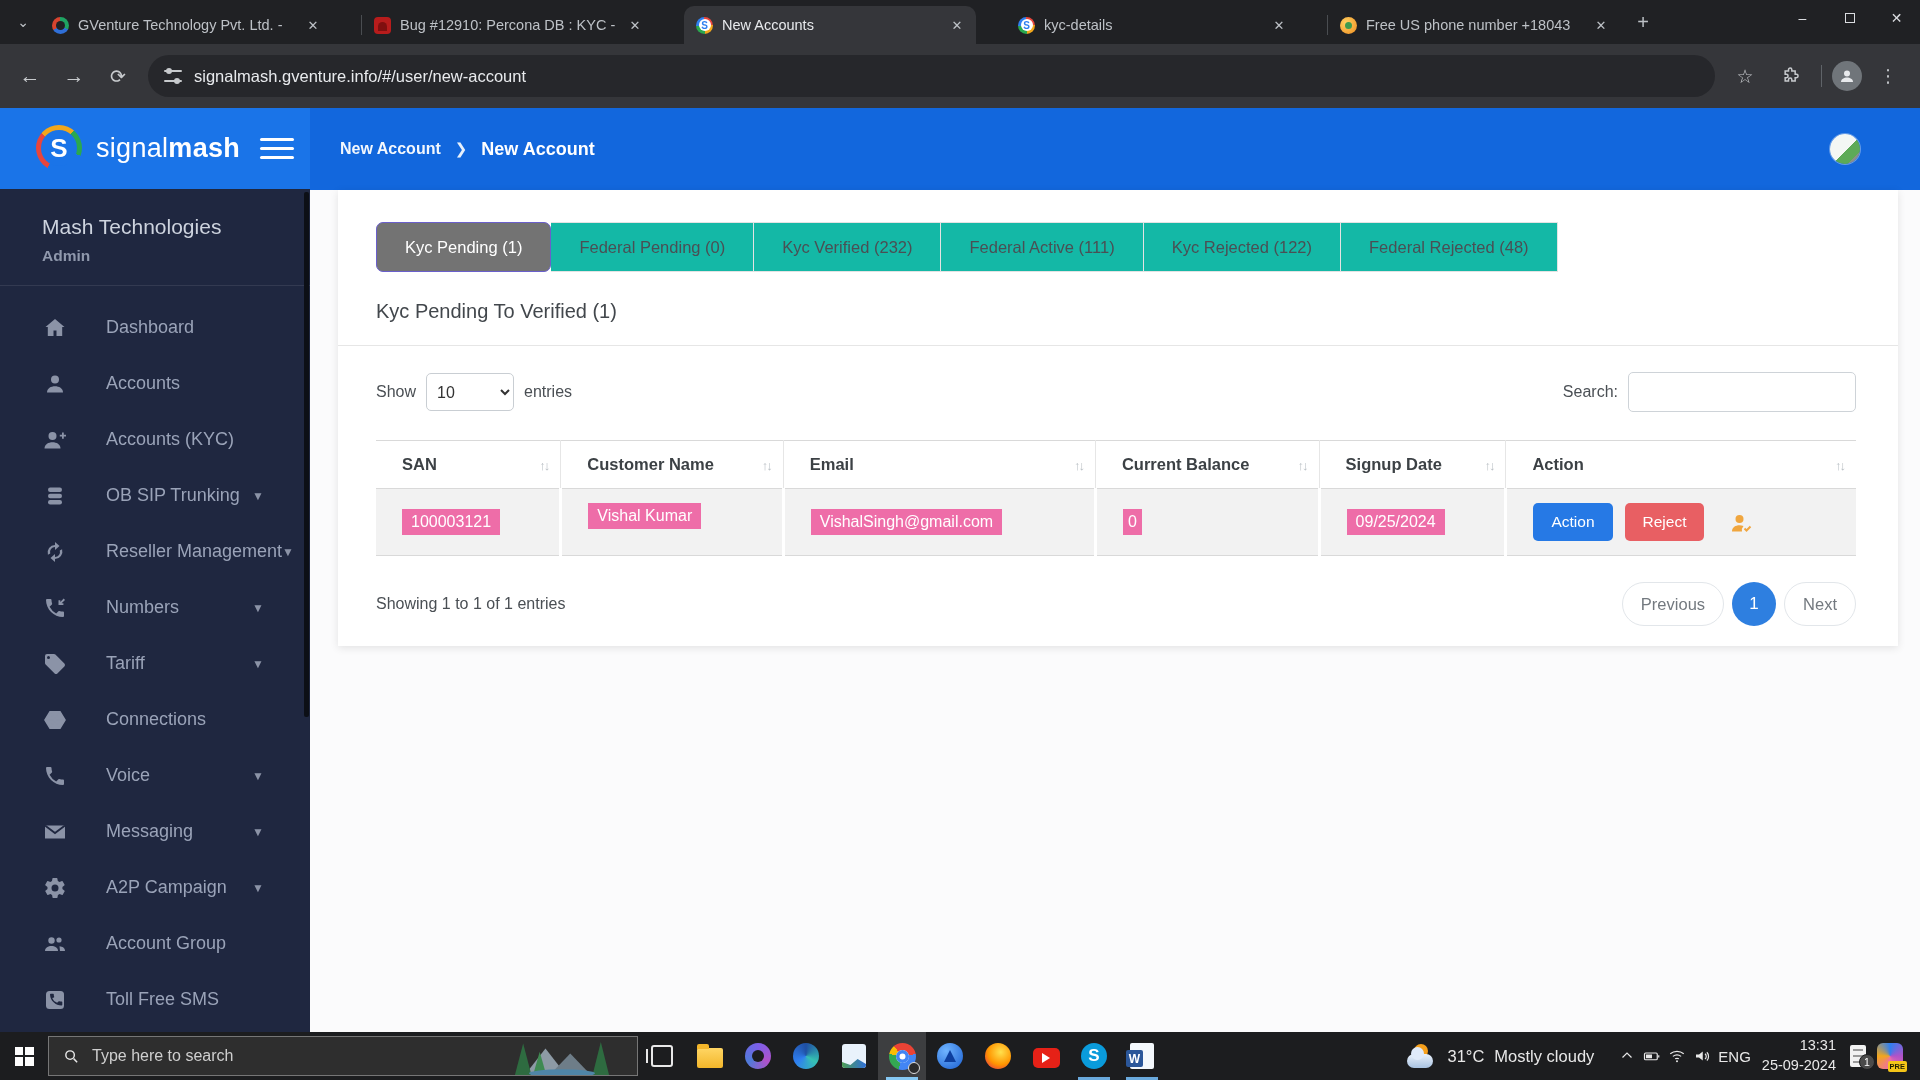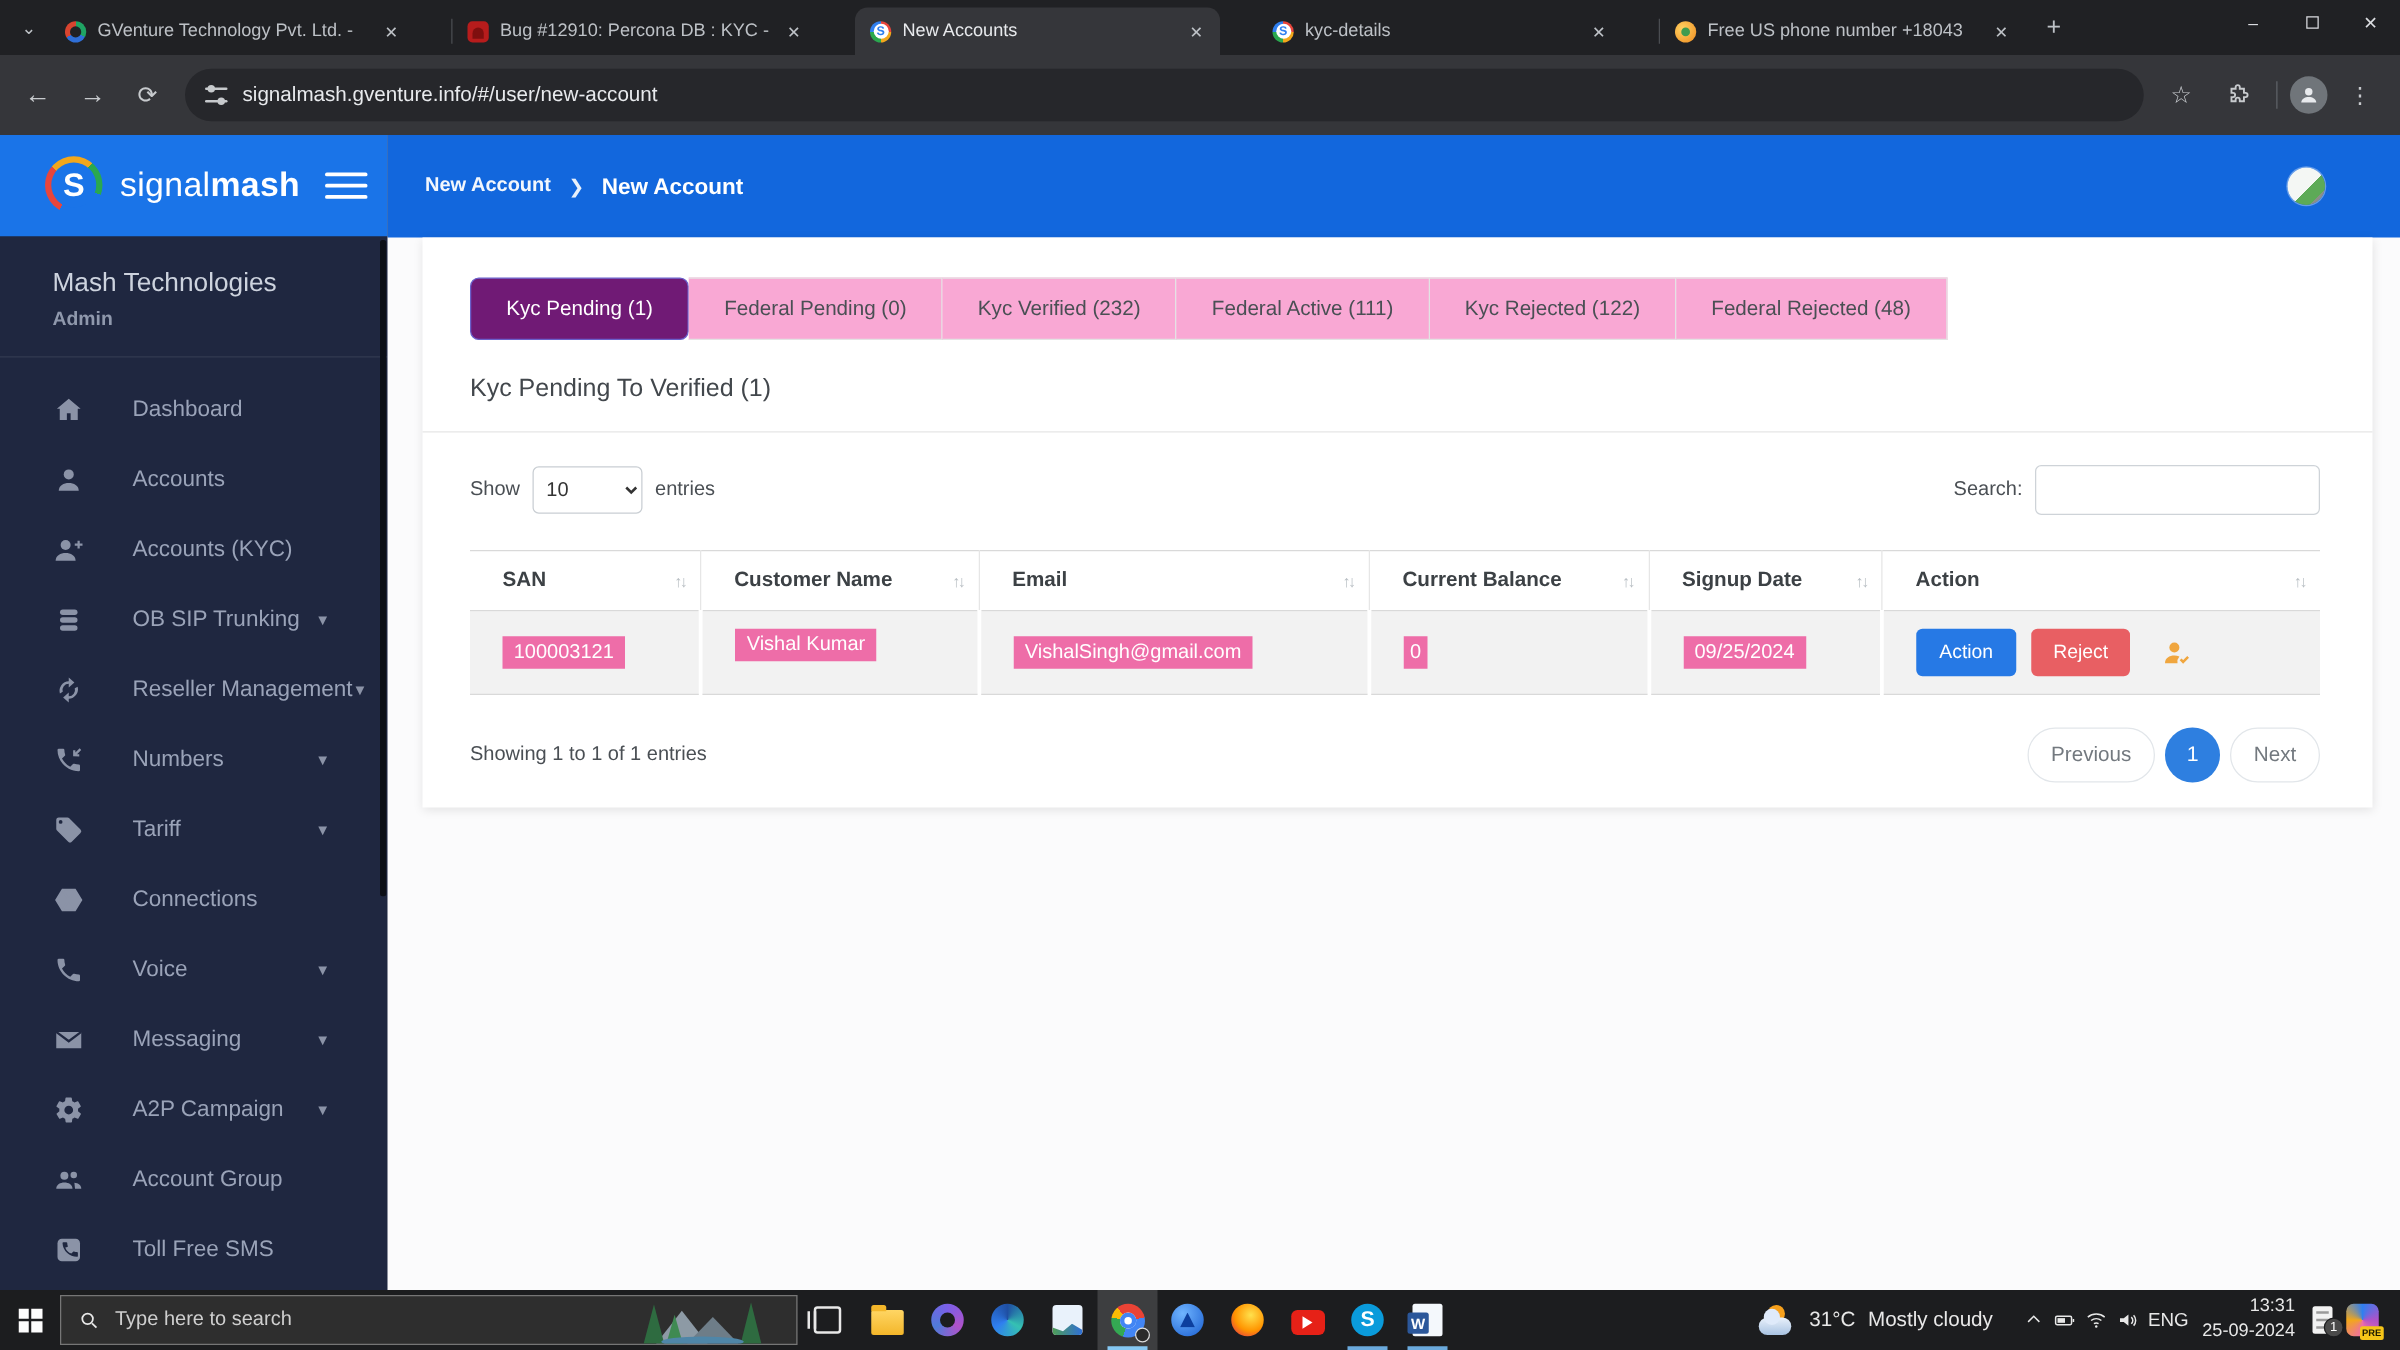--- a/index.html
+++ b/index.html
@@ -73,23 +73,23 @@
   .crumbs { display:flex; align-items:center; gap:14px; color:#fff; }
   .crumb1 { font-size:16px; font-weight:600; opacity:.95; }
   .crumb-sep { font-size:15px; opacity:.9; }
   .crumb2 { font-size:18px; font-weight:bold; }
   .hdr-avatar { margin-left:auto; width:30px; height:30px; border-radius:50%; background:linear-gradient(135deg,#f4f7f4 0 55%, #5daa57 55% 80%, #8a8f8a 80%); box-shadow:0 0 0 1px rgba(255,255,255,.35); }
 
   .content { flex:1; padding:0 22px 0 28px; }
   .card { background:#fff; box-shadow:0 2px 8px rgba(0,0,0,.10); padding:32px 42px 20px 38px; min-height:412px; }
 
   .status-tabs { display:flex; }
-  .status-tab { height:50px; padding:0 28px; background:#f9a8d4; border:1px solid #e3e3e3; border-left:none; color:#4a4f54; font-size:16.5px; display:flex; align-items:center; cursor:pointer; }
+  .status-tab { height:50px; padding:0 28px; background:#14b8a6; border:1px solid #e3e3e3; border-left:none; color:#4a4f54; font-size:16.5px; display:flex; align-items:center; cursor:pointer; }
   .status-tab:first-child { border-left:1px solid #e3e3e3; }
-  .status-tab.active { background:#701a75; color:#fff; border-color:#6a5fcb; border-radius:7px; }
+  .status-tab.active { background:#737373; color:#fff; border-color:#6a5fcb; border-radius:7px; }
   .section-title { margin-top:28px; font-size:20px; font-weight:500; color:#42474c; }
   .rule { height:1px; background:#e6e6e6; margin:22px -42px 0 -38px; }
 
   .list-controls { display:flex; align-items:center; margin-top:26px; font-size:16px; color:#4a4f54; }
   .page-size { margin:0 10px; height:38px; width:88px; border:1px solid #c9ced3; border-radius:5px; font-size:16px; color:#333; padding:0 6px; background:#fff; font-family:"Liberation Sans",sans-serif; }
   .search-wrap { margin-left:auto; display:flex; align-items:center; gap:10px; }
   .search-input { width:228px; height:40px; border:1px solid #ced3d8; border-radius:5px; padding:0 10px; font-size:16px; }
 
   table.data { width:100%; border-collapse:collapse; margin-top:28px; }
   table.data th { text-align:left; font-size:16.5px; color:#3c4145; font-weight:bold; padding:14px 12px 14px 26px; border-top:1px solid #d9d9d9; border-bottom:1px solid #d9d9d9; position:relative; }

